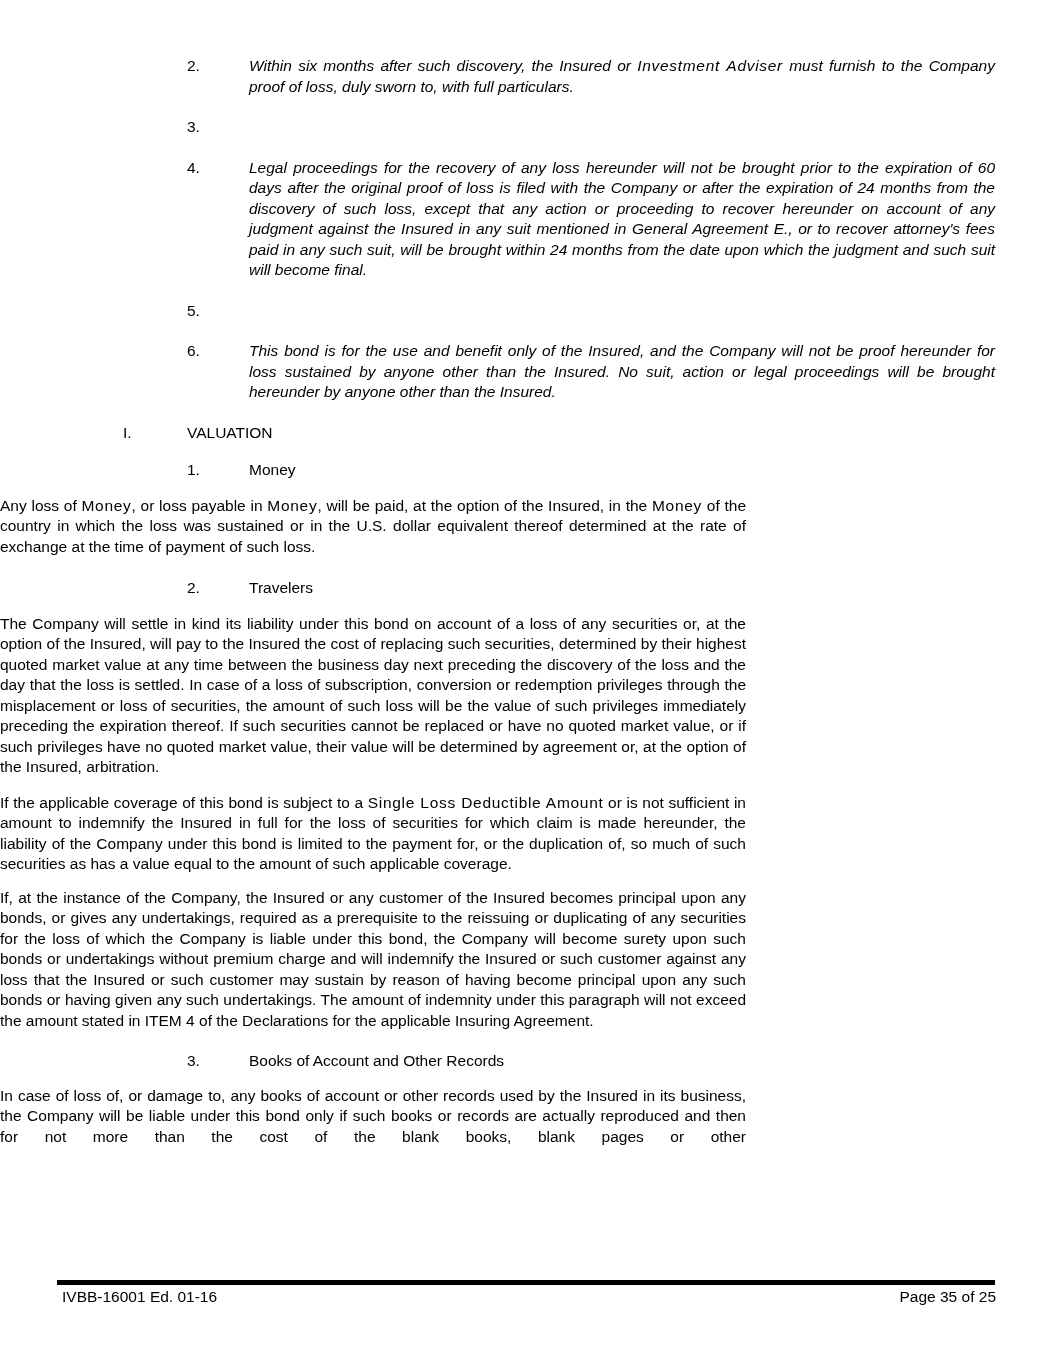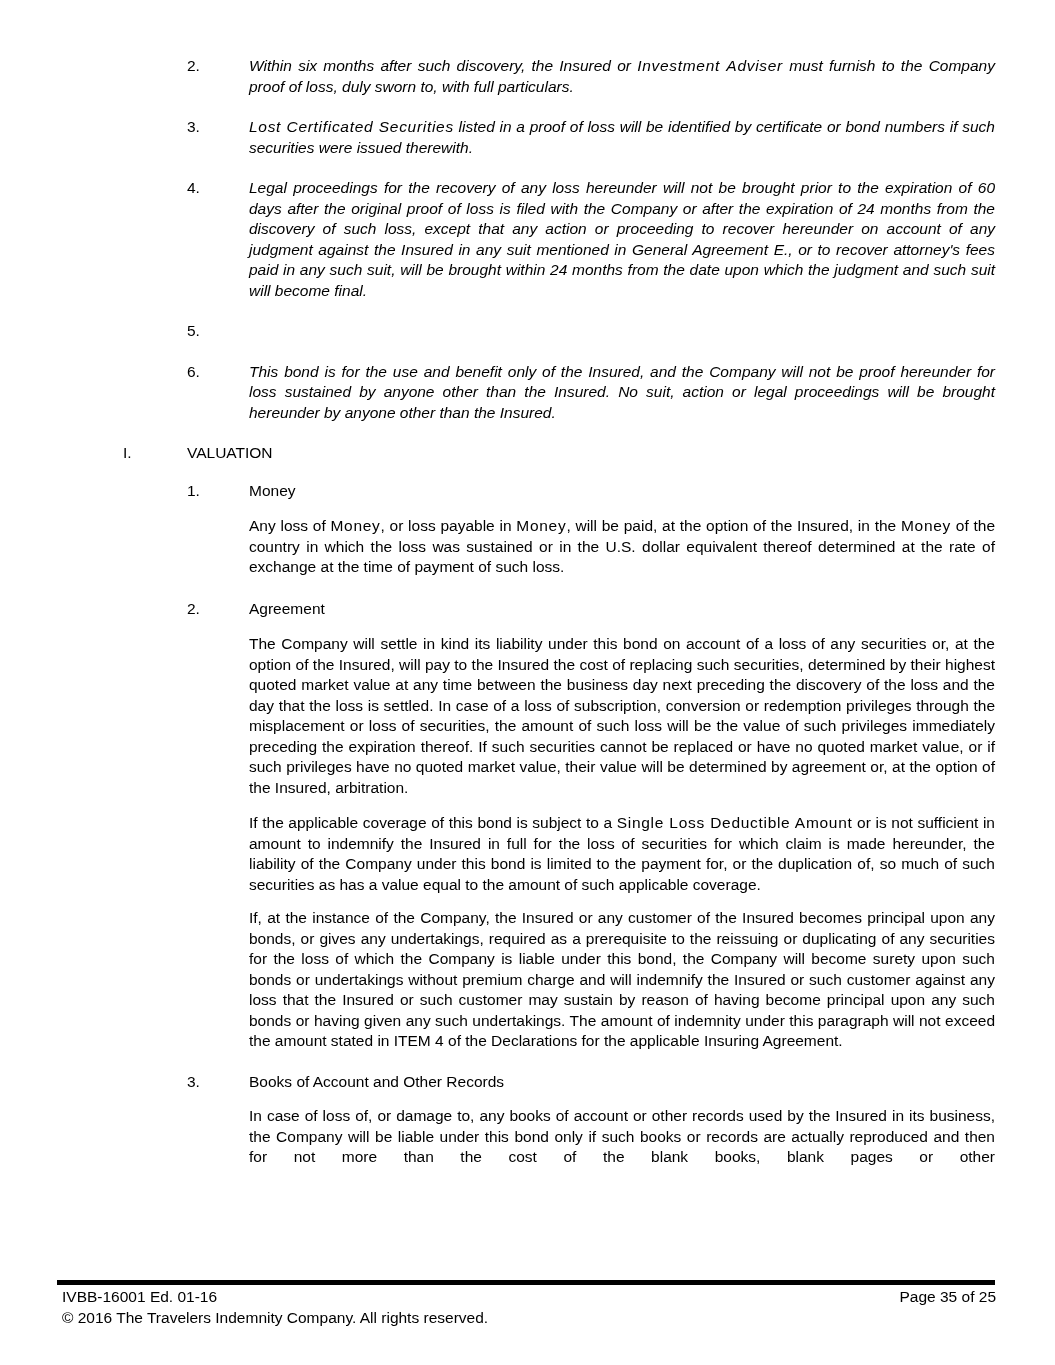--- a/index.html
+++ b/index.html
@@ -21,21 +21,20 @@
   .item-row .num { margin-left: 187px; width: 62px; flex: none; }
   .item-row .body { width: 746px; text-align: justify; font-style: italic; }
 
   .section-row { display: flex; margin-bottom: 17px; }
   .section-row .label { margin-left: 123px; width: 64px; flex: none; }
 
   .sub-row { display: flex; margin-bottom: 15px; }
   .sub-row .num { margin-left: 187px; width: 62px; flex: none; }
 
   .para {
-    margin-left: 249px;
     width: 746px;
     text-align: justify;
     margin-bottom: 15px;
   }
   .para.mb21 { margin-bottom: 21px; }
   .para.mb13 { margin-bottom: 13px; }
   .sub-row.mb14 { margin-bottom: 14px; }
 
   .stretch-last { text-align-last: justify; }
 
@@ -70,21 +69,20 @@
 <div class="page">
   <div class="content">
 
     <div class="item-row">
       <div class="num">2.</div>
       <div class="body"><span>Within six months after such discovery, the Insured or </span><span class="term">Investment Adviser</span><span> must furnish to the Company proof of loss, duly sworn to, with full particulars.</span></div>
     </div>
 
     <div class="item-row">
       <div class="num">3.</div>
-      <div class="body"><span class="term">Lost Certificated Securities</span><span> listed in a proof of loss will be identified by certificate or bond numbers if such securities were issued therewith.</span></div>
     </div>
 
     <div class="item-row">
       <div class="num">4.</div>
       <div class="body"><span>Legal proceedings for the recovery of any loss hereunder will not be brought prior to the expiration of 60 days after the original proof of loss is filed with the Company or after the expiration of 24 months from the discovery of such loss, except that any action or proceeding to recover hereunder on account of any judgment against the Insured in any suit mentioned in General Agreement E., or to recover attorney's fees paid in any such suit, will be brought within 24 months from the date upon which the judgment and such suit will become final.</span></div>
     </div>
 
     <div class="item-row">
       <div class="num">5.</div>
     </div>
@@ -100,33 +98,32 @@
     </div>
 
     <div class="sub-row">
       <div class="num">1.</div>
       <div class="title">Money</div>
     </div>
     <div class="para mb21"><span>Any loss of </span><span class="term">Money</span><span>, or loss payable in </span><span class="term">Money</span><span>, will be paid, at the option of the Insured, in the </span><span class="term">Money</span><span> of the country in which the loss was sustained or in the U.S. dollar equivalent thereof determined at the rate of exchange at the time of payment of such loss.</span></div>
 
     <div class="sub-row">
       <div class="num">2.</div>
-      <div class="title">Agreement</div>
+      <div class="title">Travelers</div>
     </div>
     <div class="para"><span>The Company will settle in kind its liability under this bond on account of a loss of any securities or, at the option of the Insured, will pay to the Insured the cost of replacing such securities, determined by their highest quoted market value at any time between the business day next preceding the discovery of the loss and the day that the loss is settled. In case of a loss of subscription, conversion or redemption privileges through the misplacement or loss of securities, the amount of such loss will be the value of such privileges immediately preceding the expiration thereof. If such securities cannot be replaced or have no quoted market value, or if such privileges have no quoted market value, their value will be determined by agreement or, at the option of the Insured, arbitration.</span></div>
     <div class="para mb13"><span>If the applicable coverage of this bond is subject to a </span><span class="term">Single Loss Deductible Amount</span><span> or is not sufficient in amount to indemnify the Insured in full for the loss of securities for which claim is made hereunder, the liability of the Company under this bond is limited to the payment for, or the duplication of, so much of such securities as has a value equal to the amount of such applicable coverage.</span></div>
     <div class="para" style="margin-bottom:20px"><span>If, at the instance of the Company, the Insured or any customer of the Insured becomes principal upon any bonds, or gives any undertakings, required as a prerequisite to the reissuing or duplicating of any securities for the loss of which the Company is liable under this bond, the Company will become surety upon such bonds or undertakings without premium charge and will indemnify the Insured or such customer against any loss that the Insured or such customer may sustain by reason of having become principal upon any such bonds or having given any such undertakings. The amount of indemnity under this paragraph will not exceed the amount stated in ITEM 4 of the Declarations for the applicable Insuring Agreement.</span></div>
 
     <div class="sub-row mb14">
       <div class="num">3.</div>
       <div class="title">Books of Account and Other Records</div>
     </div>
     <div class="para stretch-last"><span>In case of loss of, or damage to, any books of account or other records used by the Insured in its business, the Company will be liable under this bond only if such books or records are actually reproduced and then for not more than the cost of the blank books, blank pages or other</span></div>
 
   </div>
 
   <div class="footer-rule"></div>
   <div class="footer-line1">
     <span>IVBB-16001 Ed. 01-16</span>
     <span>Page 35 of 25</span>
   </div>
-  <div class="footer-copyright">© 2016 The Travelers Indemnity Company. All rights reserved.</div>
 </div>
 
 </body></html>

